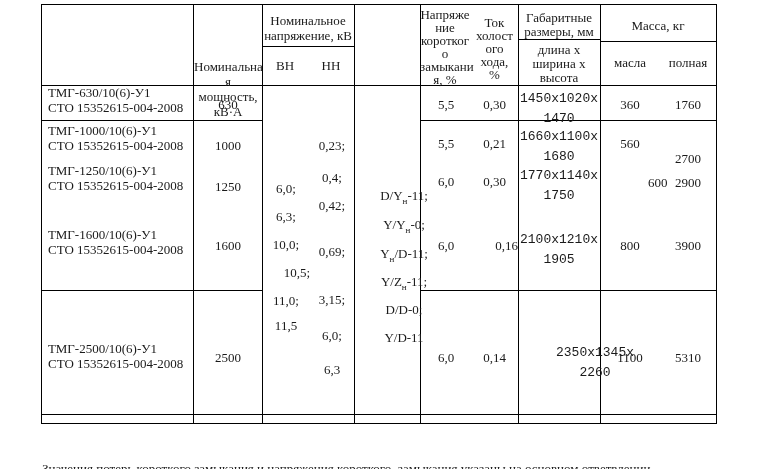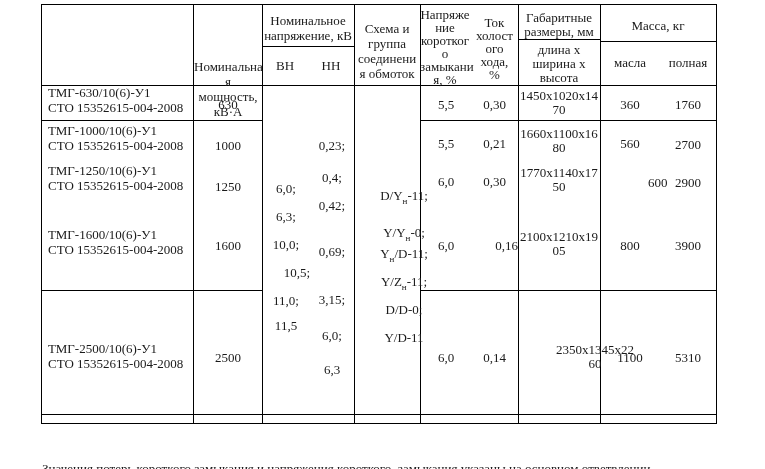--- a/index.html
+++ b/index.html
@@ -12,21 +12,21 @@
   .tbl {
     position:absolute; left:41px; top:4px; width:676px; height:420px;
     border:1px solid #000;
   }
   .abs { position:absolute; }
   .ctr { text-align:center; }
   .pre { white-space:pre-line; }
   .vline { position:absolute; top:0; bottom:0; width:1px; background:#000; }
   .hline { position:absolute; height:1px; background:#000; }
   .type-cell { line-height:15px; }
-  .dims { word-break:break-all; line-height:14px; }
+  .dims { word-break:break-all; line-height:20px;font-family:Liberation Mono, monospace; }
   .hv-item, .lv-item, .scheme-item { position:absolute; text-align:center; }
   .hv-item { left:220px; width:48px; }
   .lv-item { left:268px; width:44px; }
   .scheme-item { left:312px; width:66px;margin-left:17px; }
   sub { font-size:9px; line-height:0; }
   .foot { position:absolute; left:42px; top:428px; width:712px;
           line-height:16.5px; white-space:pre-wrap; }
 </style>
 </head>
 <body>
@@ -52,24 +52,20 @@
     <div class="hline" style="top:285px; left:378px; width:296px;"></div>
     <div class="hline" style="top:409px; left:0; width:674px;"></div>
 
     <div class="abs ctr pre" style="left:152px; top:24px; width:68px; line-height:15px;margin-top:30px;">Номинальна
 я мощность,
 кВ·А</div>
     <div class="abs ctr pre" style="left:220px; top:8px; width:92px; line-height:15px;">Номинальное
 напряжение, кВ</div>
     <div class="abs ctr" style="left:220px; top:53px; width:46px;">ВН</div>
     <div class="abs ctr" style="left:266px; top:53px; width:46px;">НН</div>
-    <div class="abs ctr pre" style="left:312px; top:16px; width:66px; line-height:15px;">Схема и
-группа
-соединени
-я обмоток</div>
     <div class="abs ctr pre" style="left:378px; top:3px; width:98px; line-height:13px; width:50px; left:378px;font-family:Liberation Serif, serif;">Напряже
 ние
 коротког
 о
 замыкани
 я, %</div>
     <div class="abs ctr pre" style="left:476px; top:6px; width:82px; line-height:14px;">Габаритные
 размеры, мм</div>
     <div class="abs ctr pre" style="left:429px; top:11px; width:47px; line-height:13px;">Ток
 холост
@@ -96,21 +92,21 @@
 
     <div class="abs type-cell" style="left:6px; top:118px; width:145px;">
       <div>ТМГ-1000/10(6)-У1</div>
       <div>СТО 15352615-004-2008</div>
     </div>
     <div class="abs ctr" style="left:152px; top:133px; width:68px;">1000</div>
     <div class="abs ctr" style="left:379px; top:131px; width:50px;">5,5</div>
     <div class="abs ctr" style="left:429px; top:131px; width:47px;">0,21</div>
     <div class="abs ctr dims" style="left:477px; top:122px; width:80px;">1660х1100х1680</div>
     <div class="abs ctr" style="left:558px; top:131px; width:60px;">560</div>
-    <div class="abs ctr" style="left:618px; top:132px; width:56px;">2700</div>
+    <div class="abs ctr" style="left:618px; top:146px; width:56px;">2700</div>
 
     <div class="abs type-cell" style="left:6px; top:158px; width:145px;">
       <div>ТМГ-1250/10(6)-У1</div>
       <div>СТО 15352615-004-2008</div>
     </div>
     <div class="abs ctr" style="left:152px; top:174px; width:68px;">1250</div>
     <div class="abs ctr" style="left:379px; top:169px; width:50px;">6,0</div>
     <div class="abs ctr" style="left:429px; top:169px; width:47px;">0,30</div>
     <div class="abs ctr dims" style="left:477px; top:161px; width:80px;">1770х1140х1750</div>
     <div class="abs ctr" style="left:558px; top:170px; width:60px;padding-left:48px;">600</div>
@@ -147,21 +143,21 @@
 
     <div class="lv-item" style="top:133px;">0,23;</div>
     <div class="lv-item" style="top:165px;">0,4;</div>
     <div class="lv-item" style="top:193px;">0,42;</div>
     <div class="lv-item" style="top:239px;">0,69;</div>
     <div class="lv-item" style="top:287px;">3,15;</div>
     <div class="lv-item" style="top:323px;">6,0;</div>
     <div class="lv-item" style="top:357px;">6,3</div>
 
     <div class="scheme-item" style="top:183px;">D/Y<sub>н</sub>-11;</div>
-    <div class="scheme-item" style="top:220px;">Y/Y<sub>н</sub>-0;</div>
+    <div class="scheme-item" style="top:212px;">Y/Y<sub>н</sub>-0;</div>
     <div class="scheme-item" style="top:241px;">Y<sub>н</sub>/D-11;</div>
     <div class="scheme-item" style="top:269px;">Y/Z<sub>н</sub>-11;</div>
     <div class="scheme-item" style="top:297px;">D/D-0;</div>
     <div class="scheme-item" style="top:325px;">Y/D-11</div>
 
   </div>
 
   <div class="foot">
     <div>Значения потерь короткого замыкания и напряжения короткого  замыкания указаны на основном ответвлении.</div>
     

